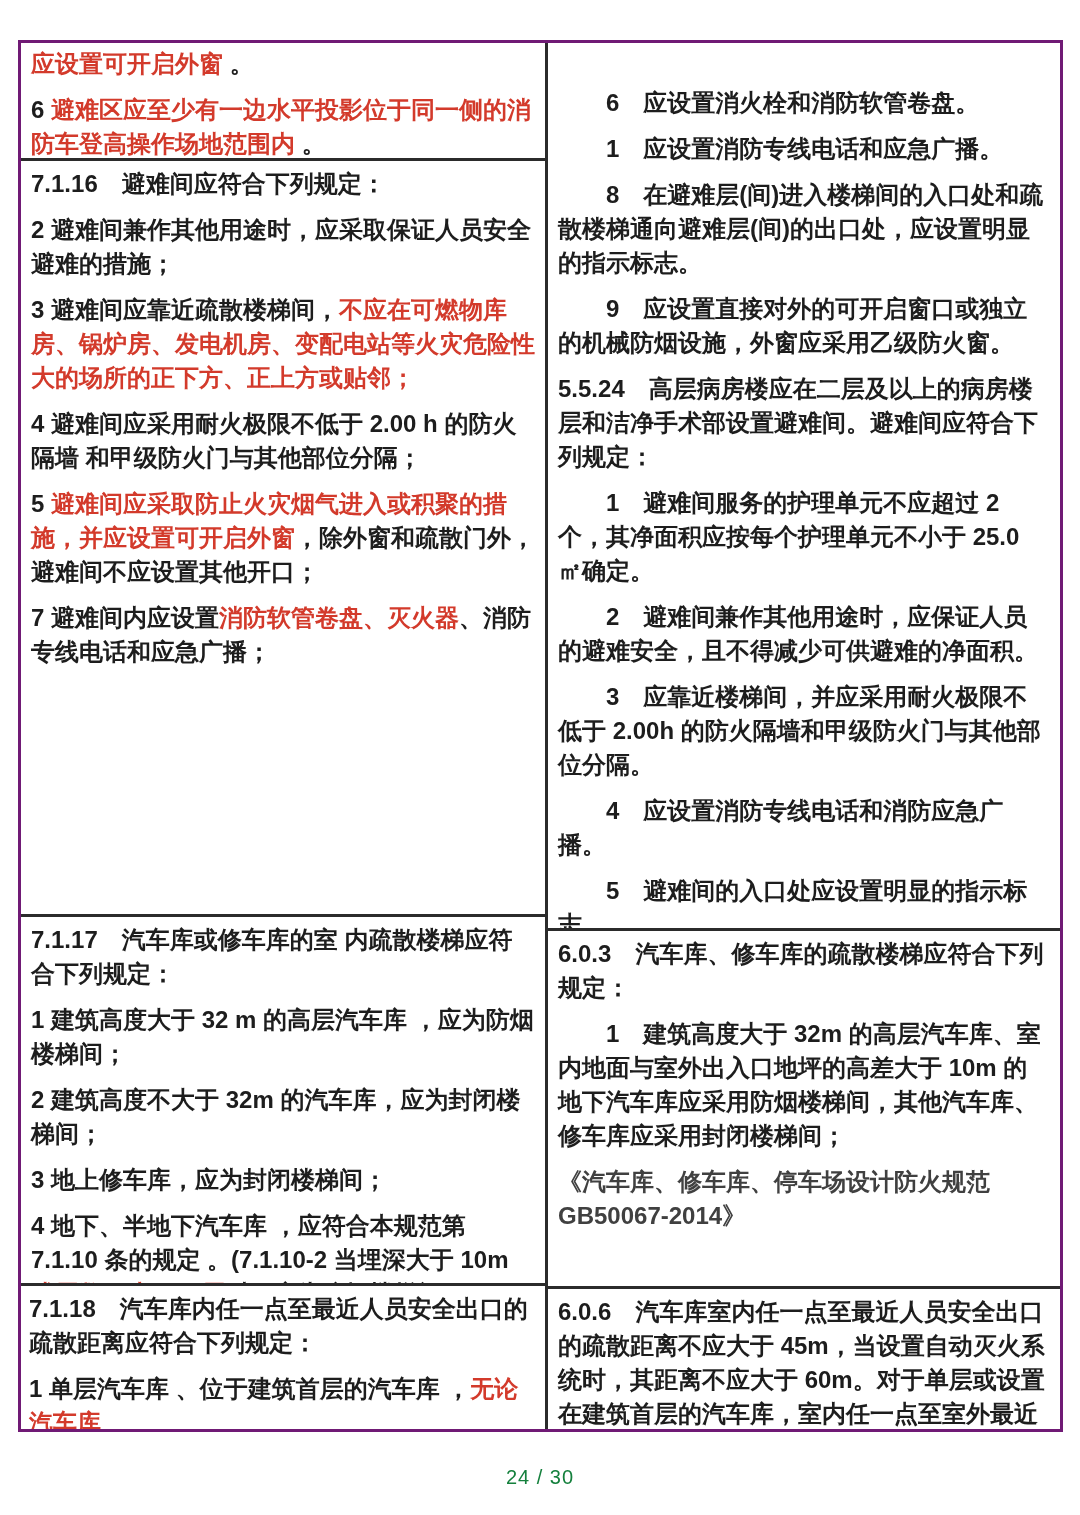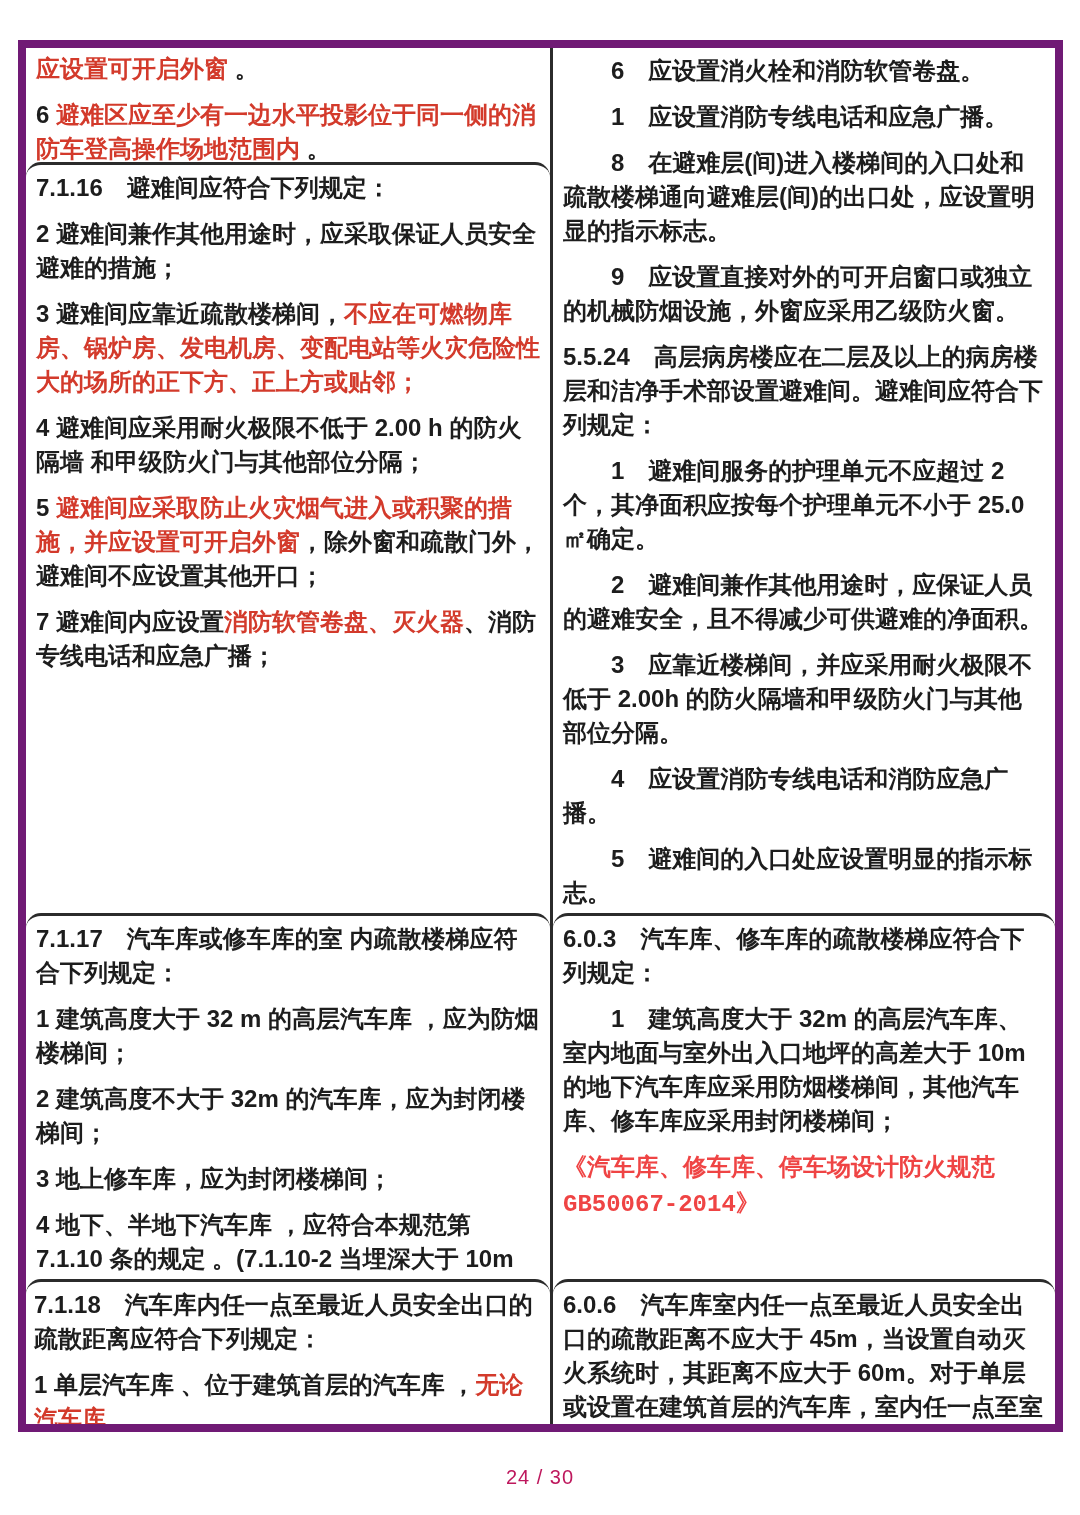--- a/index.html
+++ b/index.html
@@ -11,66 +11,67 @@
     font-family: "Liberation Sans", sans-serif;
     color: #1d1d1d;
     overflow: hidden;
   }
   .doc-table {
     position: absolute;
     left: 18px;
     top: 40px;
     width: 1045px;
     height: 1392px;
-    border: 8px solid #701a75;
+    border: 3px solid #701a75;
     box-sizing: border-box;
     display: flex;
   }
   .col { box-sizing: border-box; }
   .col-left {
     width: 527px;
     border-right: 3px solid #2b2b2b;
     display: flex;
     flex-direction: column;
   }
   .col-right {
     flex: 1;
     display: flex;
     flex-direction: column;
+    margin-top: 37px;
   }
   .cell {
     box-sizing: border-box;
     overflow: hidden;
     padding: 6px 10px 4px 10px;
     font-size: 24px;
     font-weight: bold;
     line-height: 34px;
   }
-  .cell + .cell { border-top: 3px solid #2b2b2b; border-radius: 15px; }
+  .cell + .cell { border-top: 3px solid #2b2b2b; }
   
   .lh1 { height: 115px; padding-top: 4px; }
   .lh2 { height: 760px; }
   .lh3 { height: 370px; }
   .lh4 { height: 147px; padding-left: 8px; }
   
   .rh1 { height: 875px; }
   .rh2 { height: 370px; }
   .rh3 { height: 147px; }
   .para { margin: 0 0 12px 0; }
   .para.indent { text-indent: 2em; }
   .c-red  { color: #d33a2b; }
-  .c-blue { color: #ef4444; font-family: Liberation Mono, monospace; }
+  .c-blue { color: #404040; }
   .page-number {
     position: absolute;
     left: 0;
     width: 100%;
     top: 1466px;
     text-align: center;
     font-size: 20px;
-    color: #be185d;
+    color: #15803d;
     letter-spacing: 1px;
   }
 </style>
 </head>
 <body>
 
 <div class="page">
   <div class="doc-table">
     <div class="col col-left">
       <div class="cell lh1">

